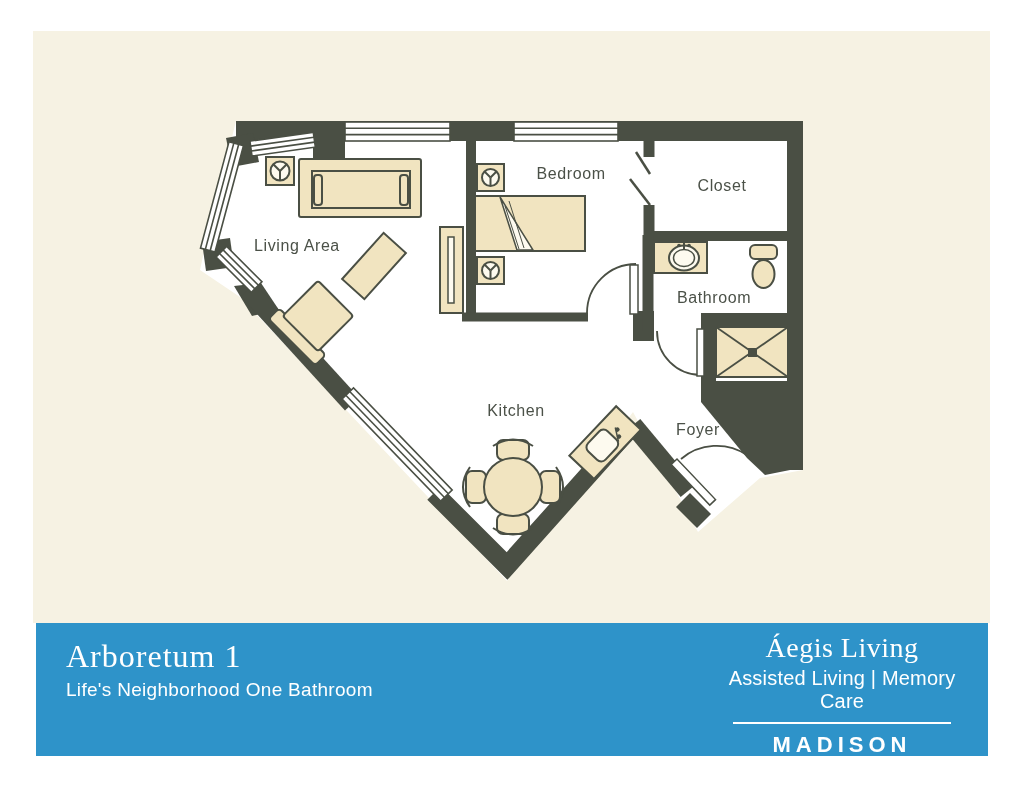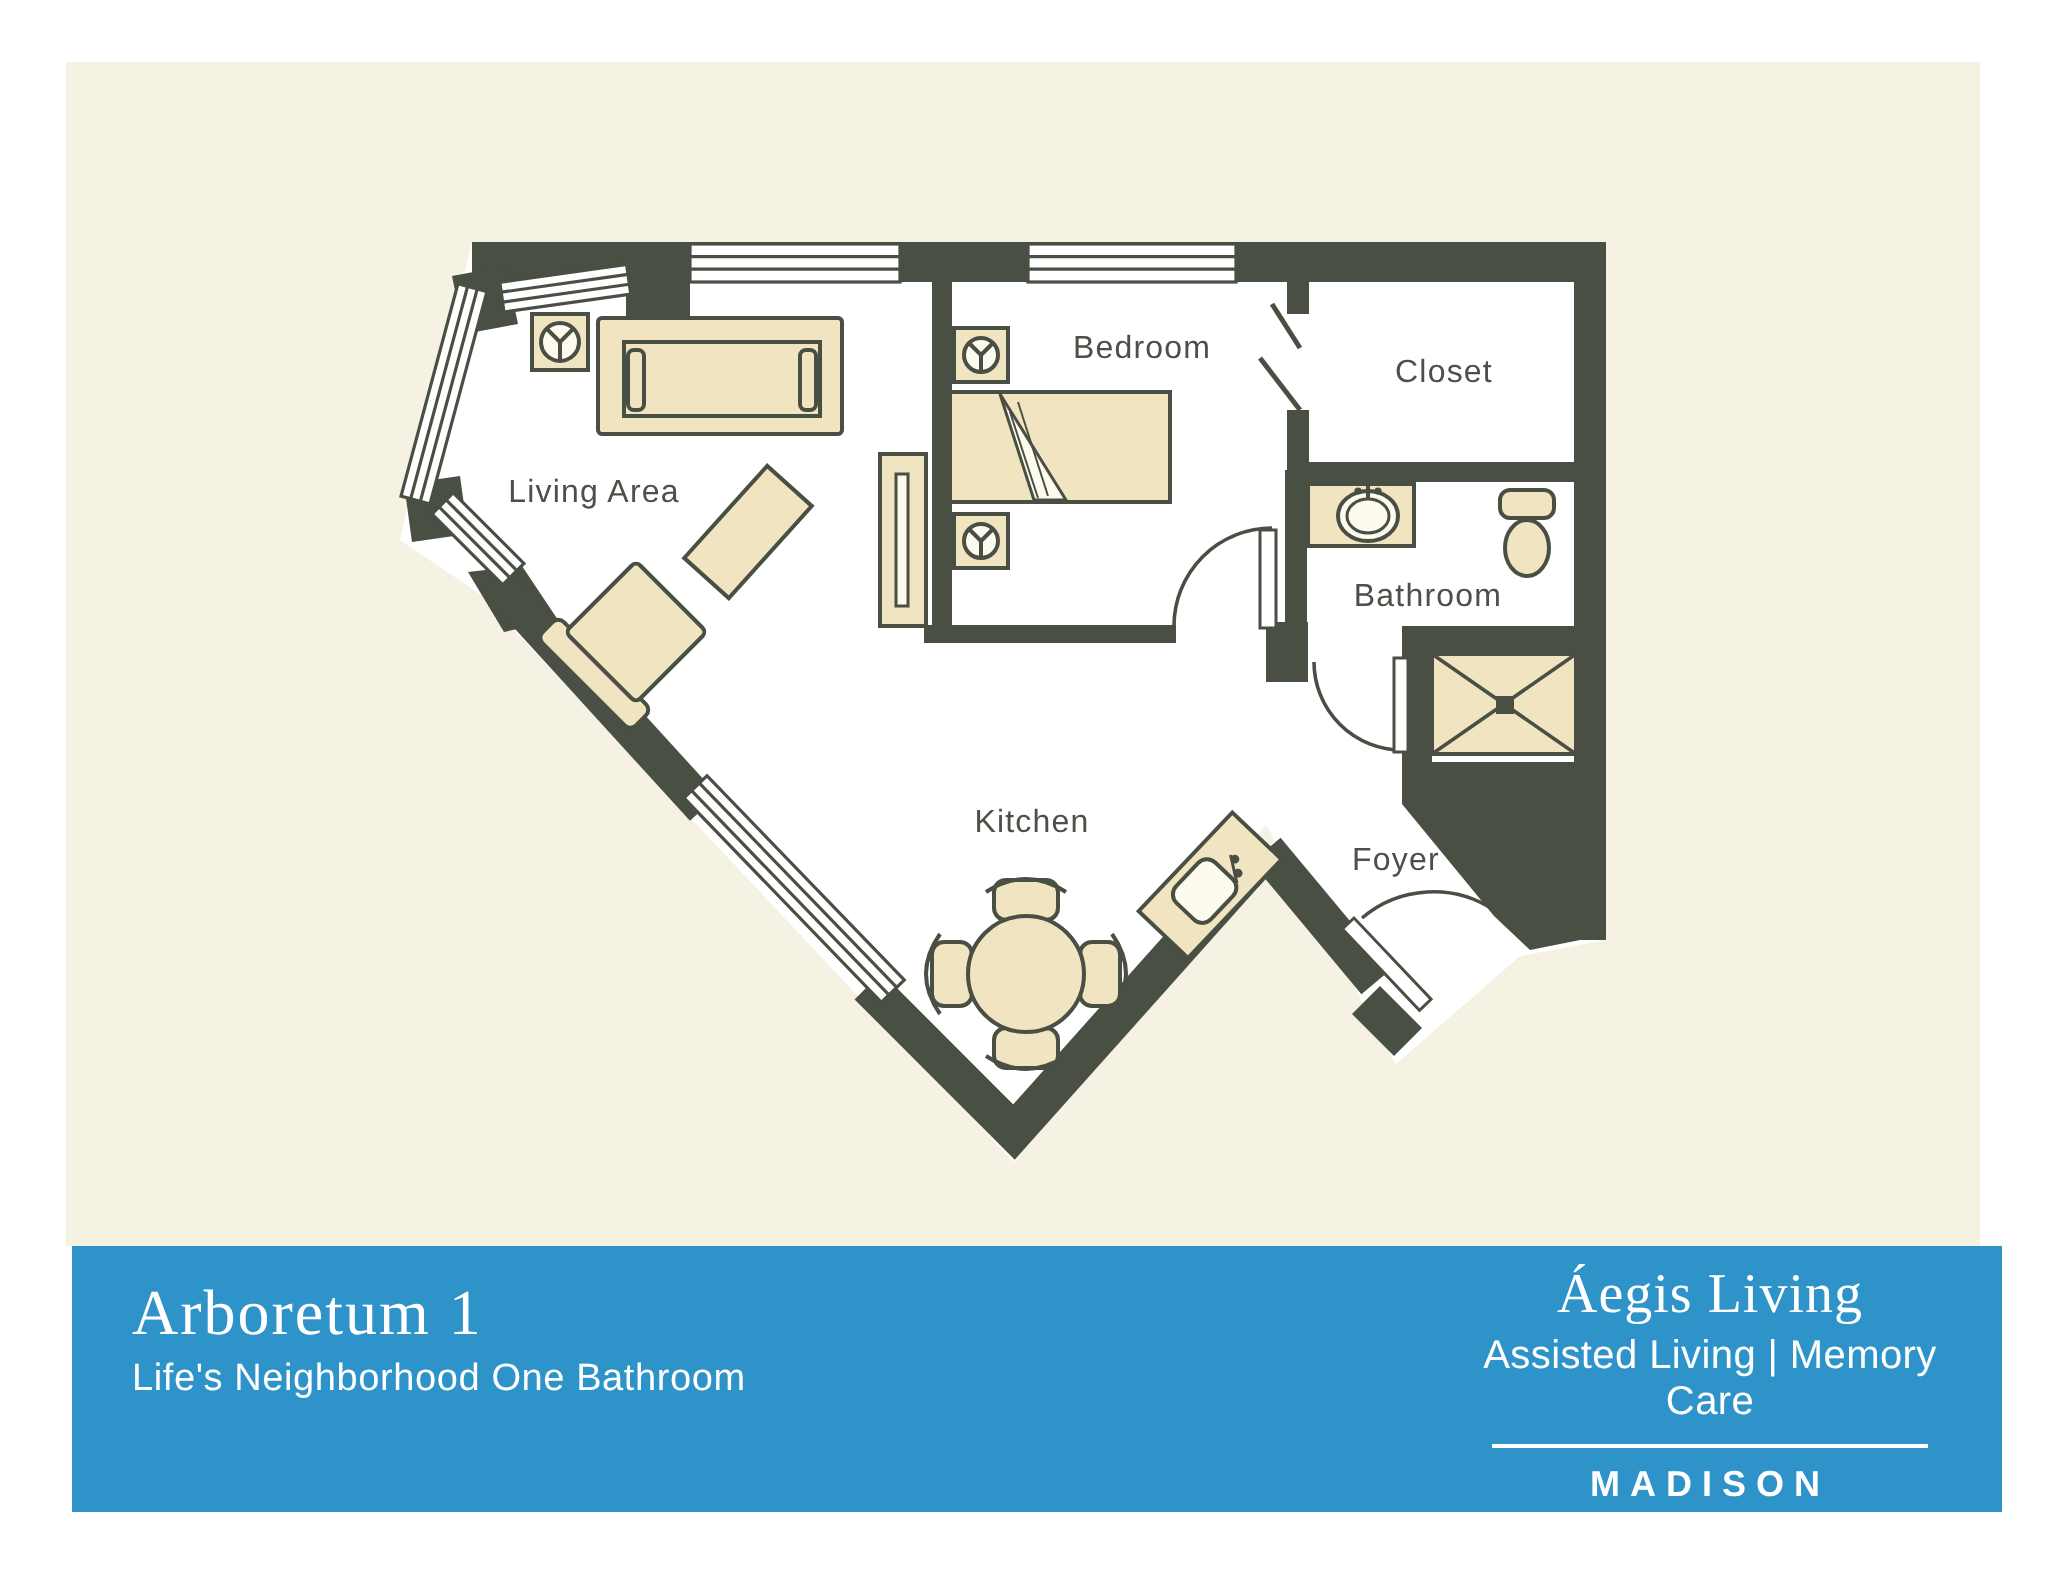--- a/index.html
+++ b/index.html
@@ -1,28 +1,28 @@
 <!DOCTYPE html>
 <html><head>
 <meta charset="utf-8">
 <style>
   html,body{margin:0;padding:0;background:#ffffff;font-family:"Liberation Sans",sans-serif;}
   .page{position:relative;width:1024px;height:791px;background:#ffffff;overflow:hidden;}
   .cream-panel{position:absolute;left:33px;top:31px;width:957px;height:592px;background:#f6f2e3;}
   .plan-svg{position:absolute;left:0;top:0;width:1024px;height:791px;}
-  .banner{position:absolute;left:36px;top:623px;width:952px;height:133px;background:#2e93c9;color:#ffffff;padding-left:13px;}
+  .banner{position:absolute;left:36px;top:623px;width:952px;height:133px;background:#2e93c9;color:#ffffff;}
   .banner-left{position:absolute;left:30px;top:16px;}
   .banner-title{font-family:"Liberation Serif",serif;font-size:32px;font-weight:400;letter-spacing:1px;line-height:1.1;}
   .banner-subtitle{font-size:19px;font-weight:400;letter-spacing:.3px;margin-top:5px;}
   .banner-unit{font-size:12px;letter-spacing:.5px;margin-top:8px;opacity:.95;}
   .logo-block{position:absolute;right:26px;top:10px;width:240px;text-align:center;}
   .logo-brand{font-family:Liberation Serif, serif;font-size:28px;letter-spacing:.5px;line-height:1.1;}
   .logo-tagline{font-size:20px;letter-spacing:.2px;margin-top:3px;}
   .logo-divider{width:218px;height:2px;background:#ffffff;margin:9px auto 8px auto;}
-  .logo-location{font-size:18px;font-weight:bold;letter-spacing:5px;}
+  .logo-location{font-size:22px;font-weight:bold;letter-spacing:5px;}
   svg text.room-label{font-family:"Liberation Sans",sans-serif;font-size:16px;letter-spacing:.6px;fill:#4b5148;text-anchor:middle;}
 </style>
 </head>
 <body>
 
 <div class="page">
   <div class="cream-panel"></div>
 
   <svg class="plan-svg" viewBox="0 0 1024 791" xmlns="http://www.w3.org/2000/svg">
 

